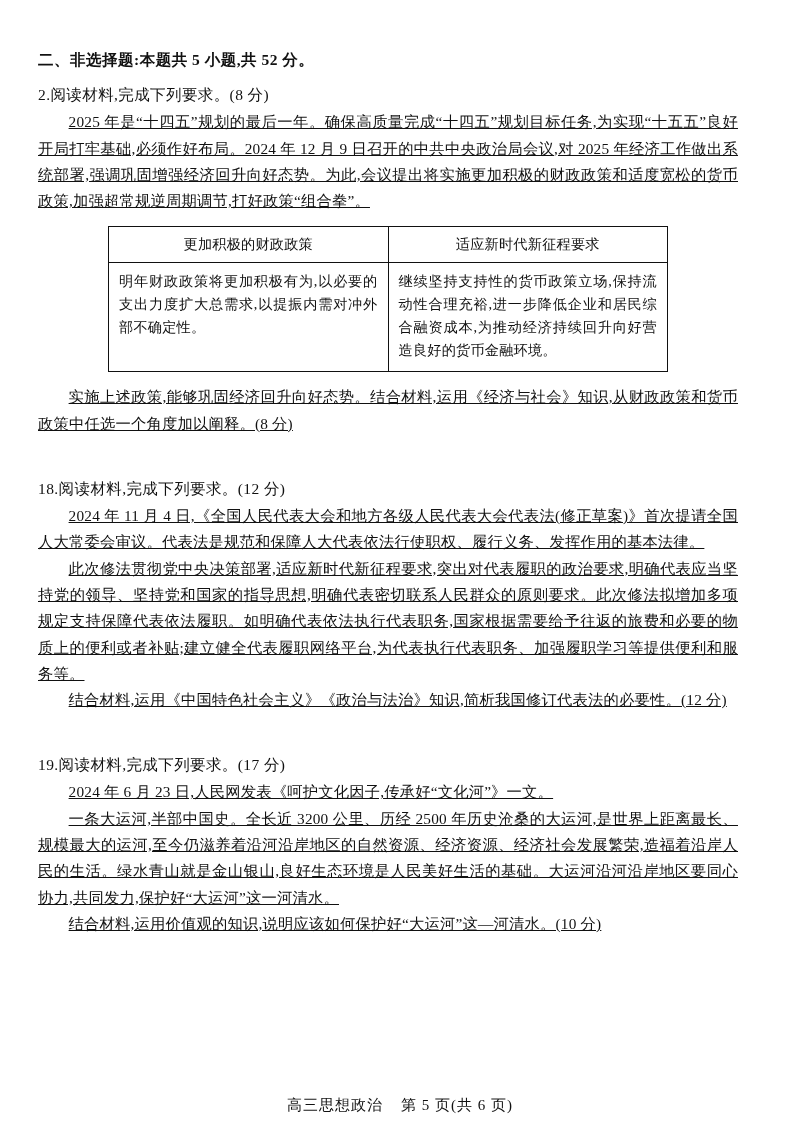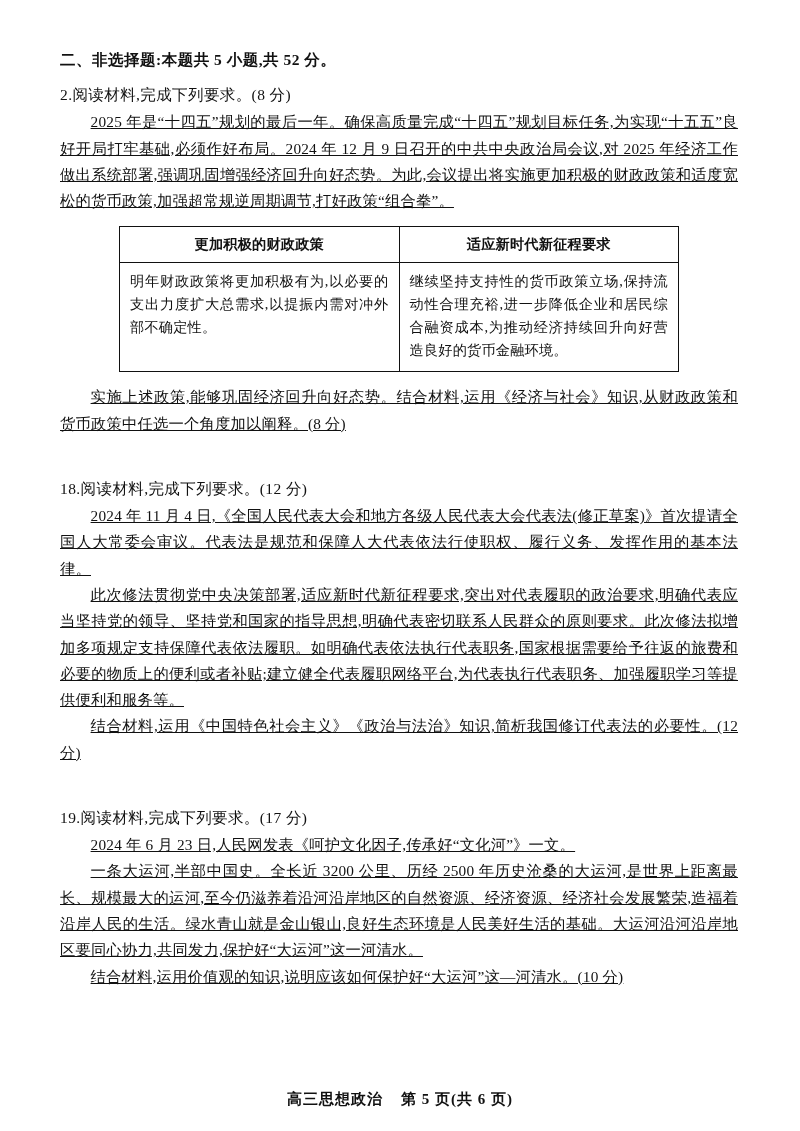--- a/index.html
+++ b/index.html
@@ -13,21 +13,21 @@
     font-family: "Liberation Serif", "DejaVu Serif", serif;
     color: #111111;
     position: relative;
     overflow: hidden;
   }
   .page {
     position: relative;
     width: 800px;
     height: 1131px;
     box-sizing: border-box;
-    padding: 48px 62px 0 60px;
+    padding: 48px 62px 0 38px;
   }
   .section-head {
     font-size: 15.5px;
     font-weight: bold;
     letter-spacing: 0.5px;
     margin: 0 0 12px 0;
     line-height: 1.5;
   }
   .q-block {
     margin-bottom: 6px;
@@ -60,32 +60,32 @@
     border: 1px solid #111;
     padding: 7px 10px 9px 10px;
     vertical-align: top;
     font-size: 14.2px;
     line-height: 1.62;
     letter-spacing: 0.2px;
     text-align: justify;
   }
   table.policy th {
     text-align: center;
-    font-weight: bold;
+    font-weight: normal;
     padding: 6px 8px;
   }
 
   .footer {
     position: absolute;
     left: 0;
     right: 0;
-    bottom: 22px;
+    bottom: 16px;
     text-align: center;
     font-size: 15px;
-    font-weight: bold;
+    font-weight: normal;
     letter-spacing: 1px;
   }
   .footer .sep { display: inline-block; width: 18px; }
 </style>
 </head>
 <body>
 
 <div class="page">
 
   <div class="section-head">二、非选择题:本题共 5 小题,共 52 分。</div>

